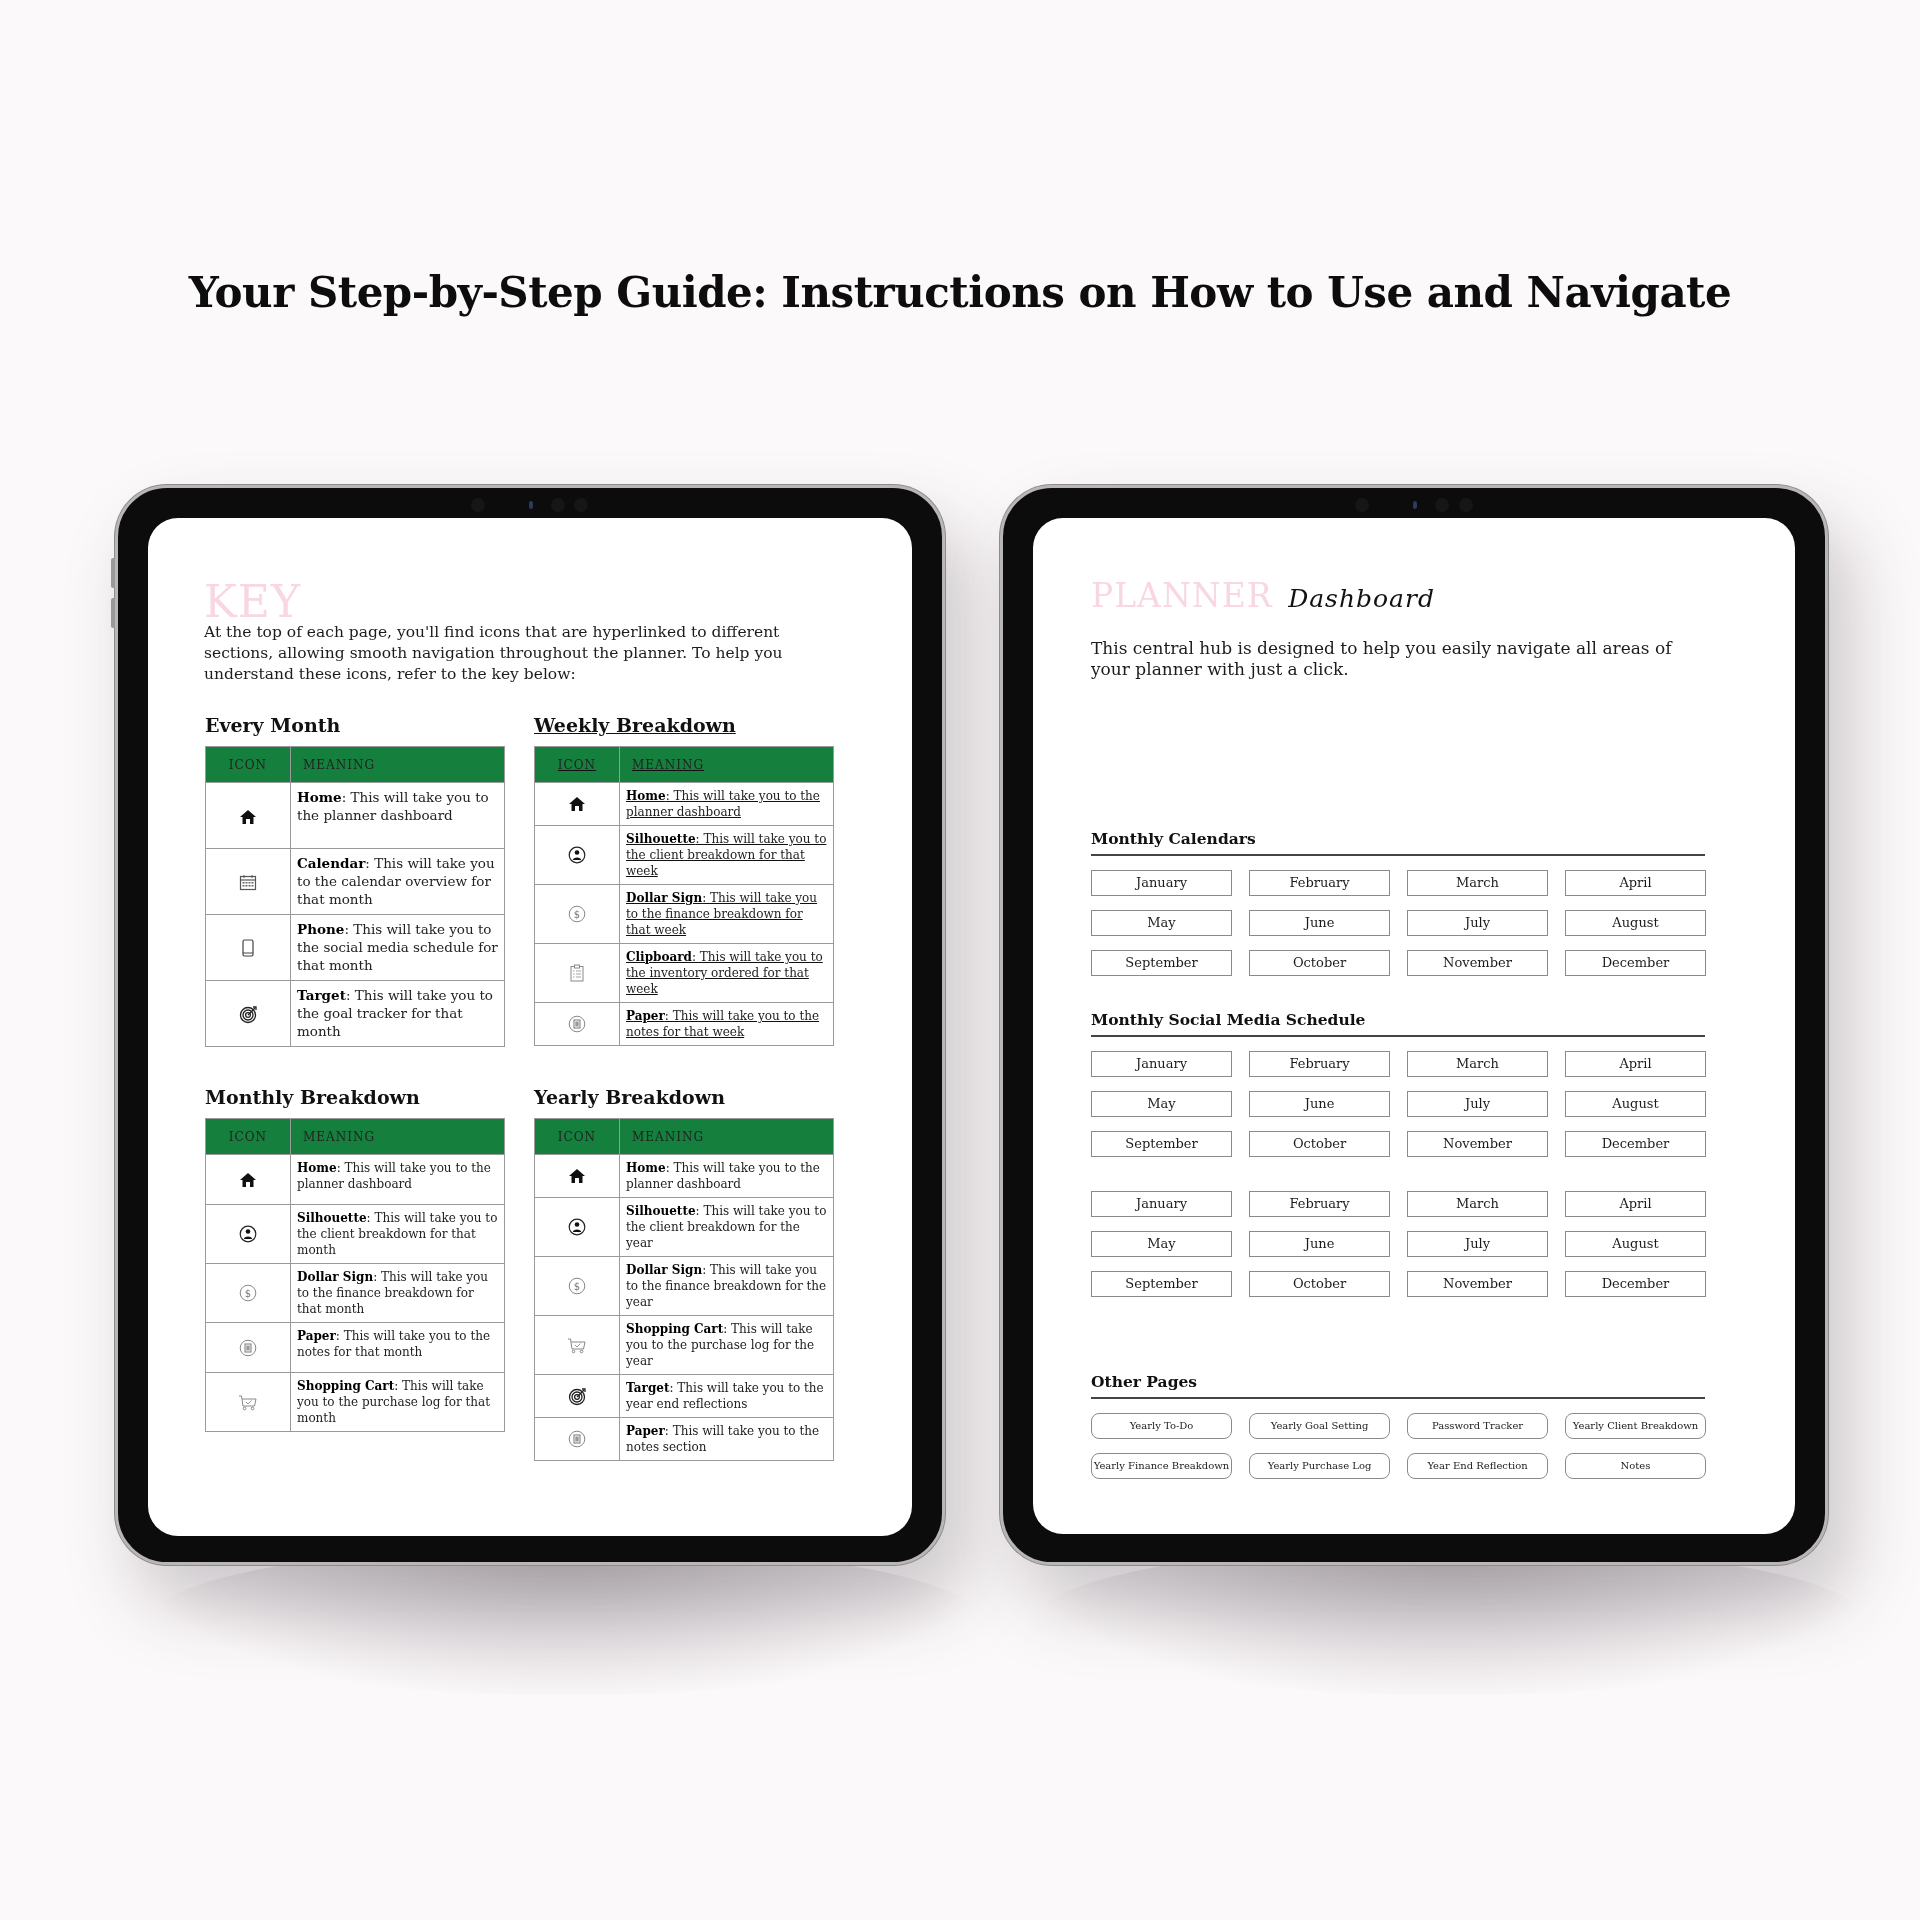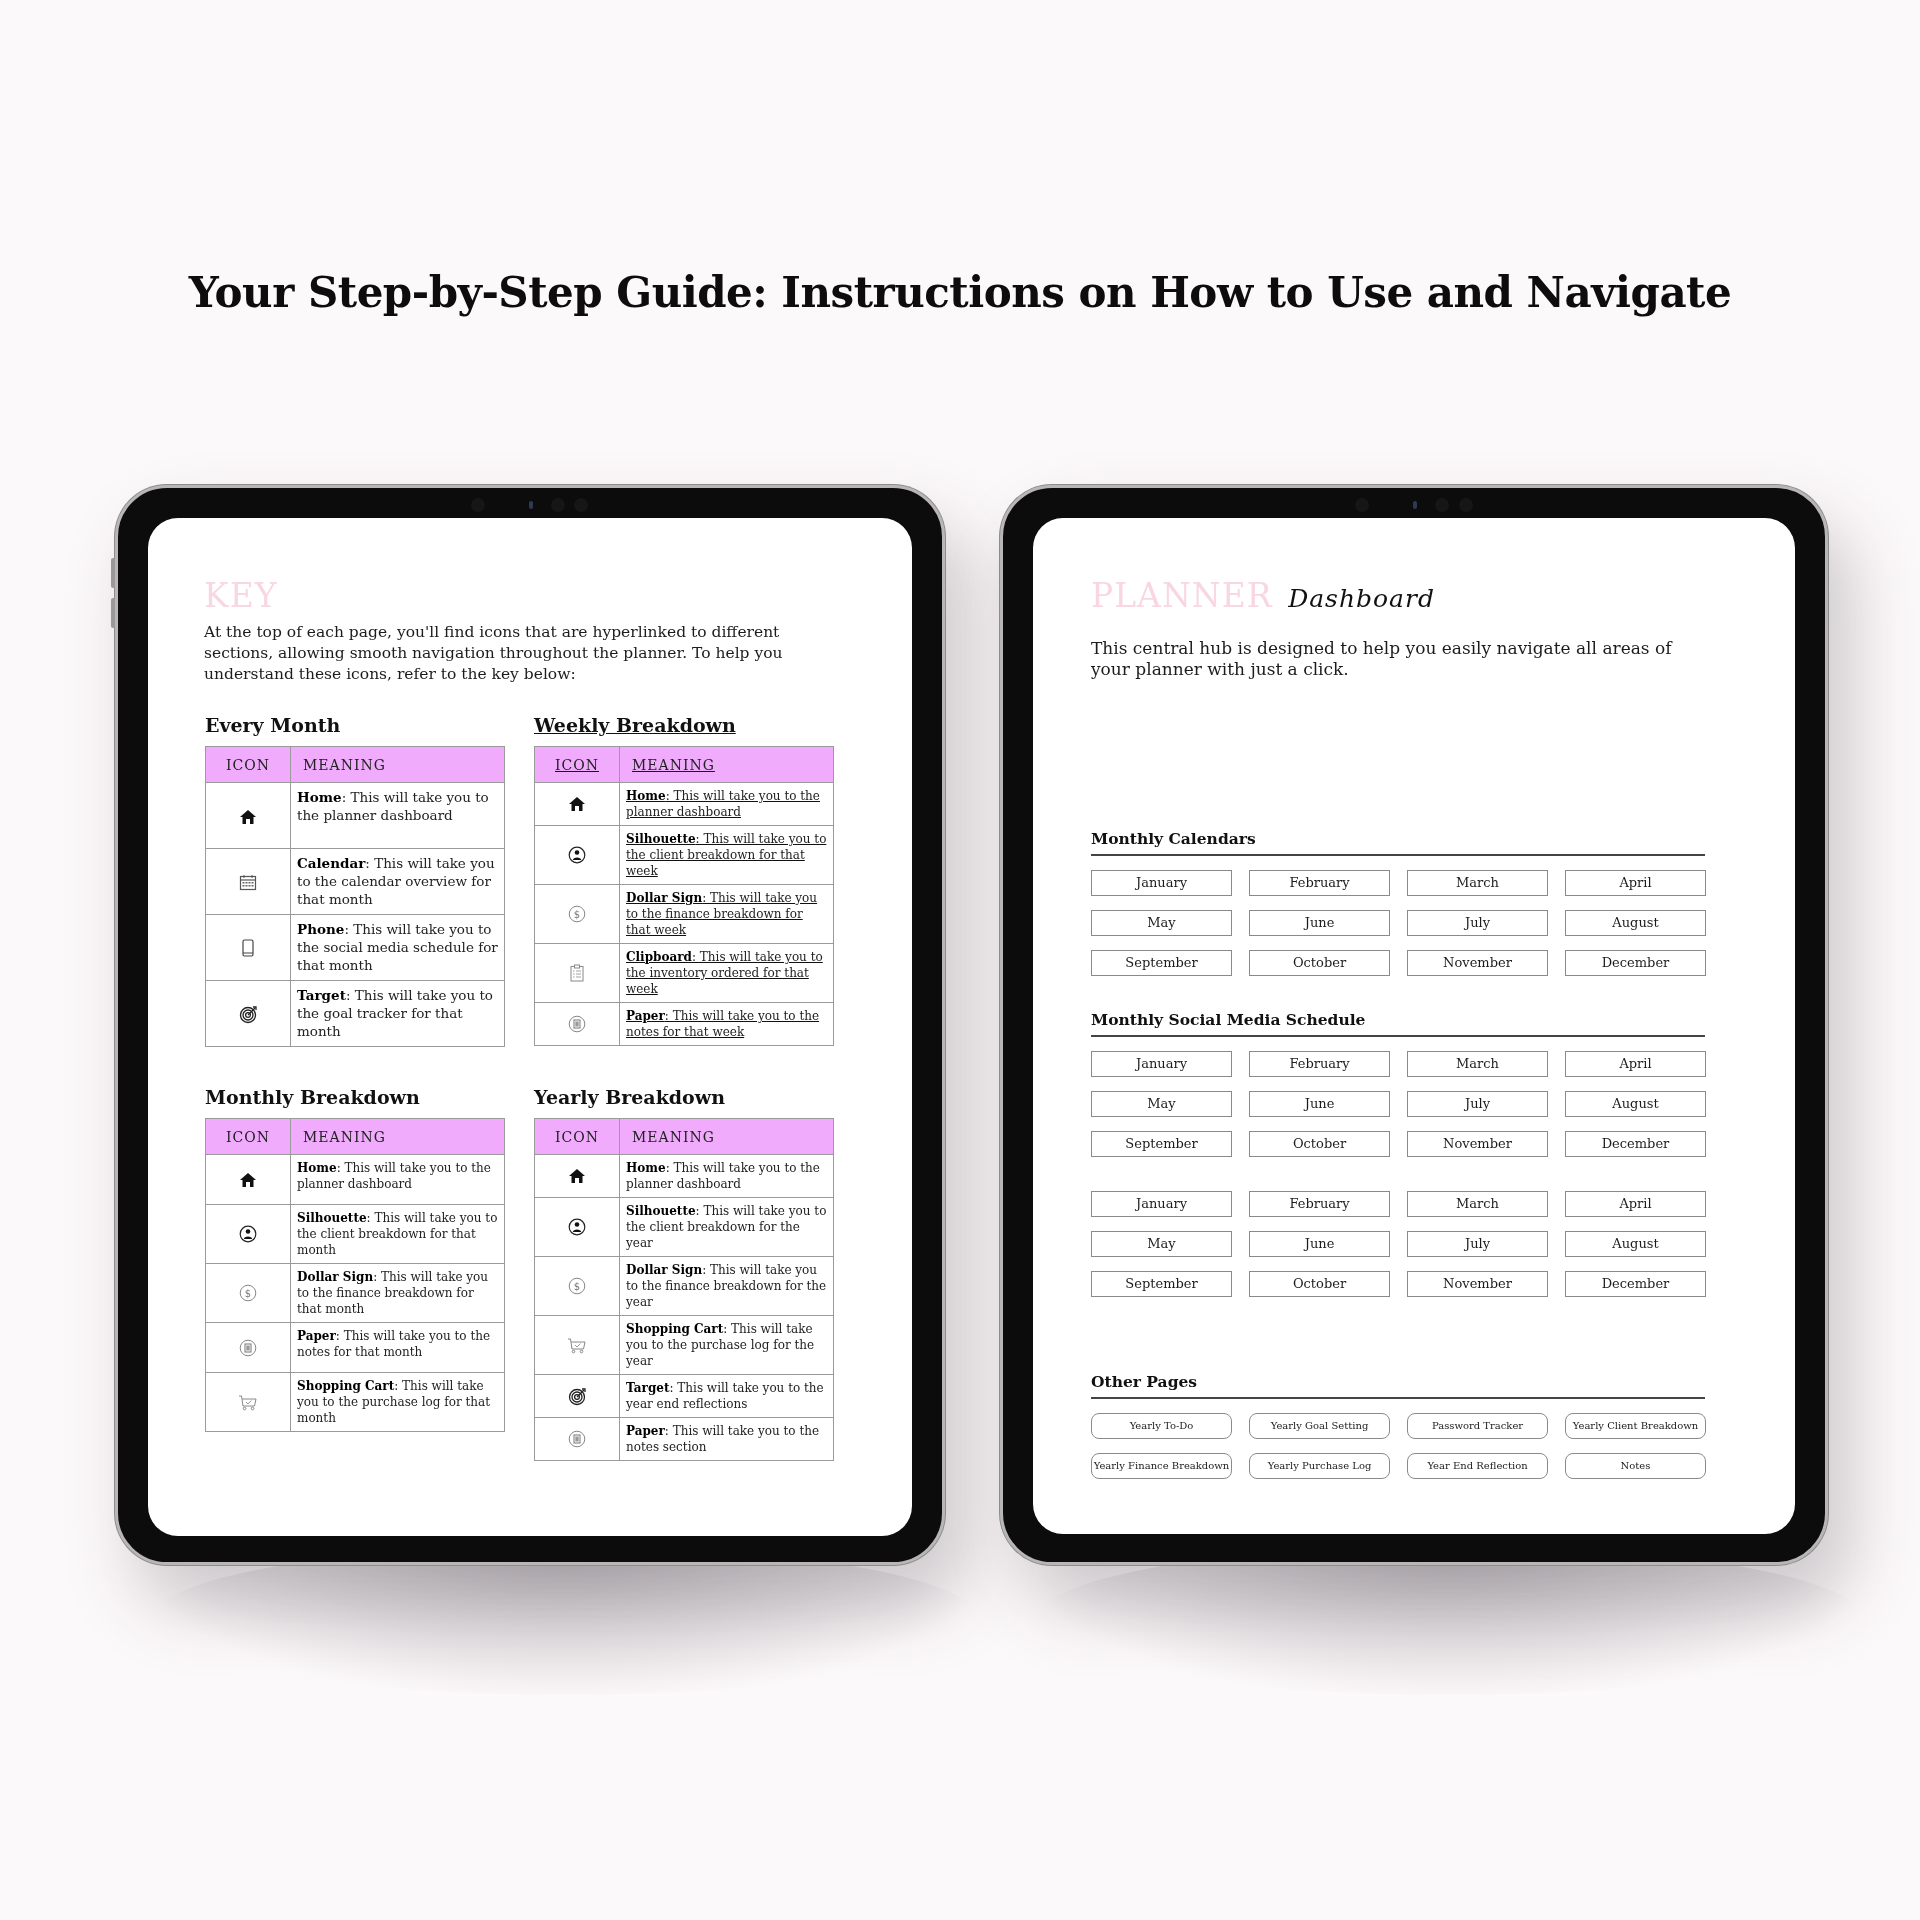--- a/index.html
+++ b/index.html
@@ -23,27 +23,27 @@
   }
   .cam { position: absolute; top: 10px; width: 14px; height: 14px; border-radius: 50%; background: #161616; }
   .cam.sensor { width: 4px; height: 8px; border-radius: 2px; background: #2d3a55; top: 13px; }
   .side-btn { position: absolute; width: 4px; background: #9b989a; border-radius: 2px; }
 
   .screen {
     position: absolute; background: #ffffff; border-radius: 30px; overflow: hidden;
   }
 
   
-  .key-title { position: absolute; left: 56px; top: 58px; font-size: 33px; color: #f8d7e3; letter-spacing: 1px; }
+  .key-title { position: absolute; left: 56px; top: 58px; font-size: 44px; color: #f8d7e3; letter-spacing: 1px; }
   .key-intro { position: absolute; left: 56px; top: 104px; width: 600px; font-size: 15.5px; line-height: 21px; color: #1c1c1c; }
 
   .kblock { position: absolute; width: 300px; }
   .kblock h3 { font-size: 19px; font-weight: bold; margin-bottom: 10px; color: #111; }
   table.ktable { width: 300px; border-collapse: collapse; border: 1.5px solid #8c8c8c; }
-  table.ktable th { background: #f0abfc; font-weight: normal; font-size: 14px; letter-spacing: 1px; text-align: left; height: 36px; border: 1.2px solid #9a9a9a; color: #222; }
+  table.ktable th { background: #15803d; font-weight: normal; font-size: 12px; letter-spacing: 1px; text-align: left; height: 36px; border: 1.2px solid #9a9a9a; color: #222; }
   table.ktable th.c1 { text-align: center; width: 85px; }
   table.ktable th.c2 { padding-left: 12px; }
   table.ktable td { border: 1.2px solid #9a9a9a; vertical-align: top; font-size: 12px; line-height: 16px; color: #222; }
   table.ktable td.ic { text-align: center; vertical-align: middle; width: 85px; }
   table.ktable td.txt { padding: 5px 6px 5px 6px; }
   table.ktable td.txt b { color: #000; }
   .ktable.big td { font-size: 13.5px; line-height: 18px; }
 
   .icon svg { display: inline-block; vertical-align: middle; }
 

